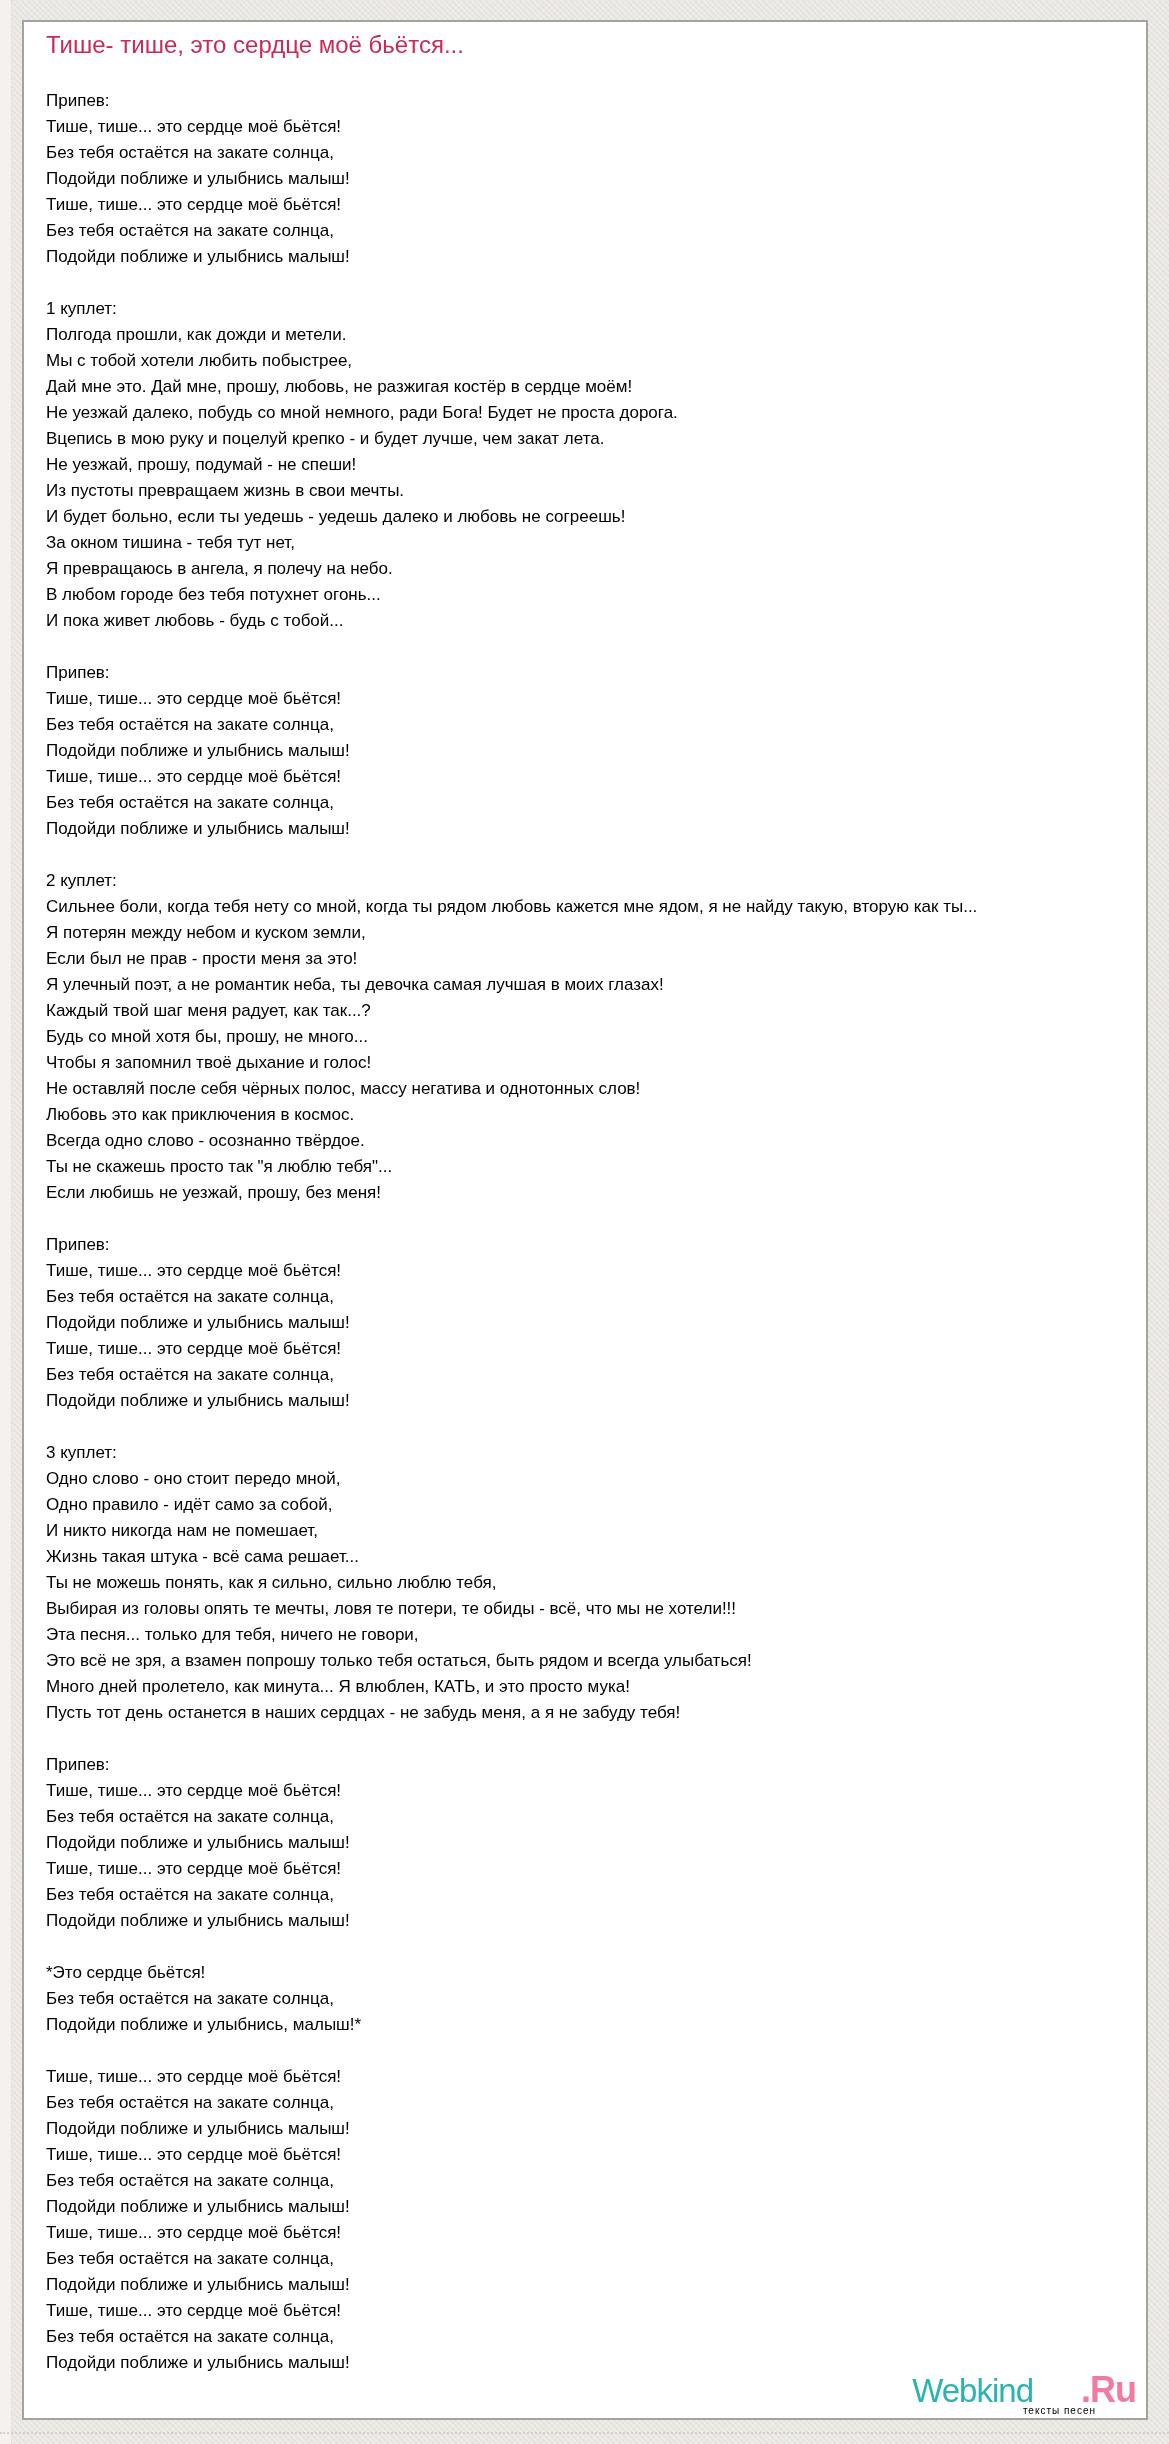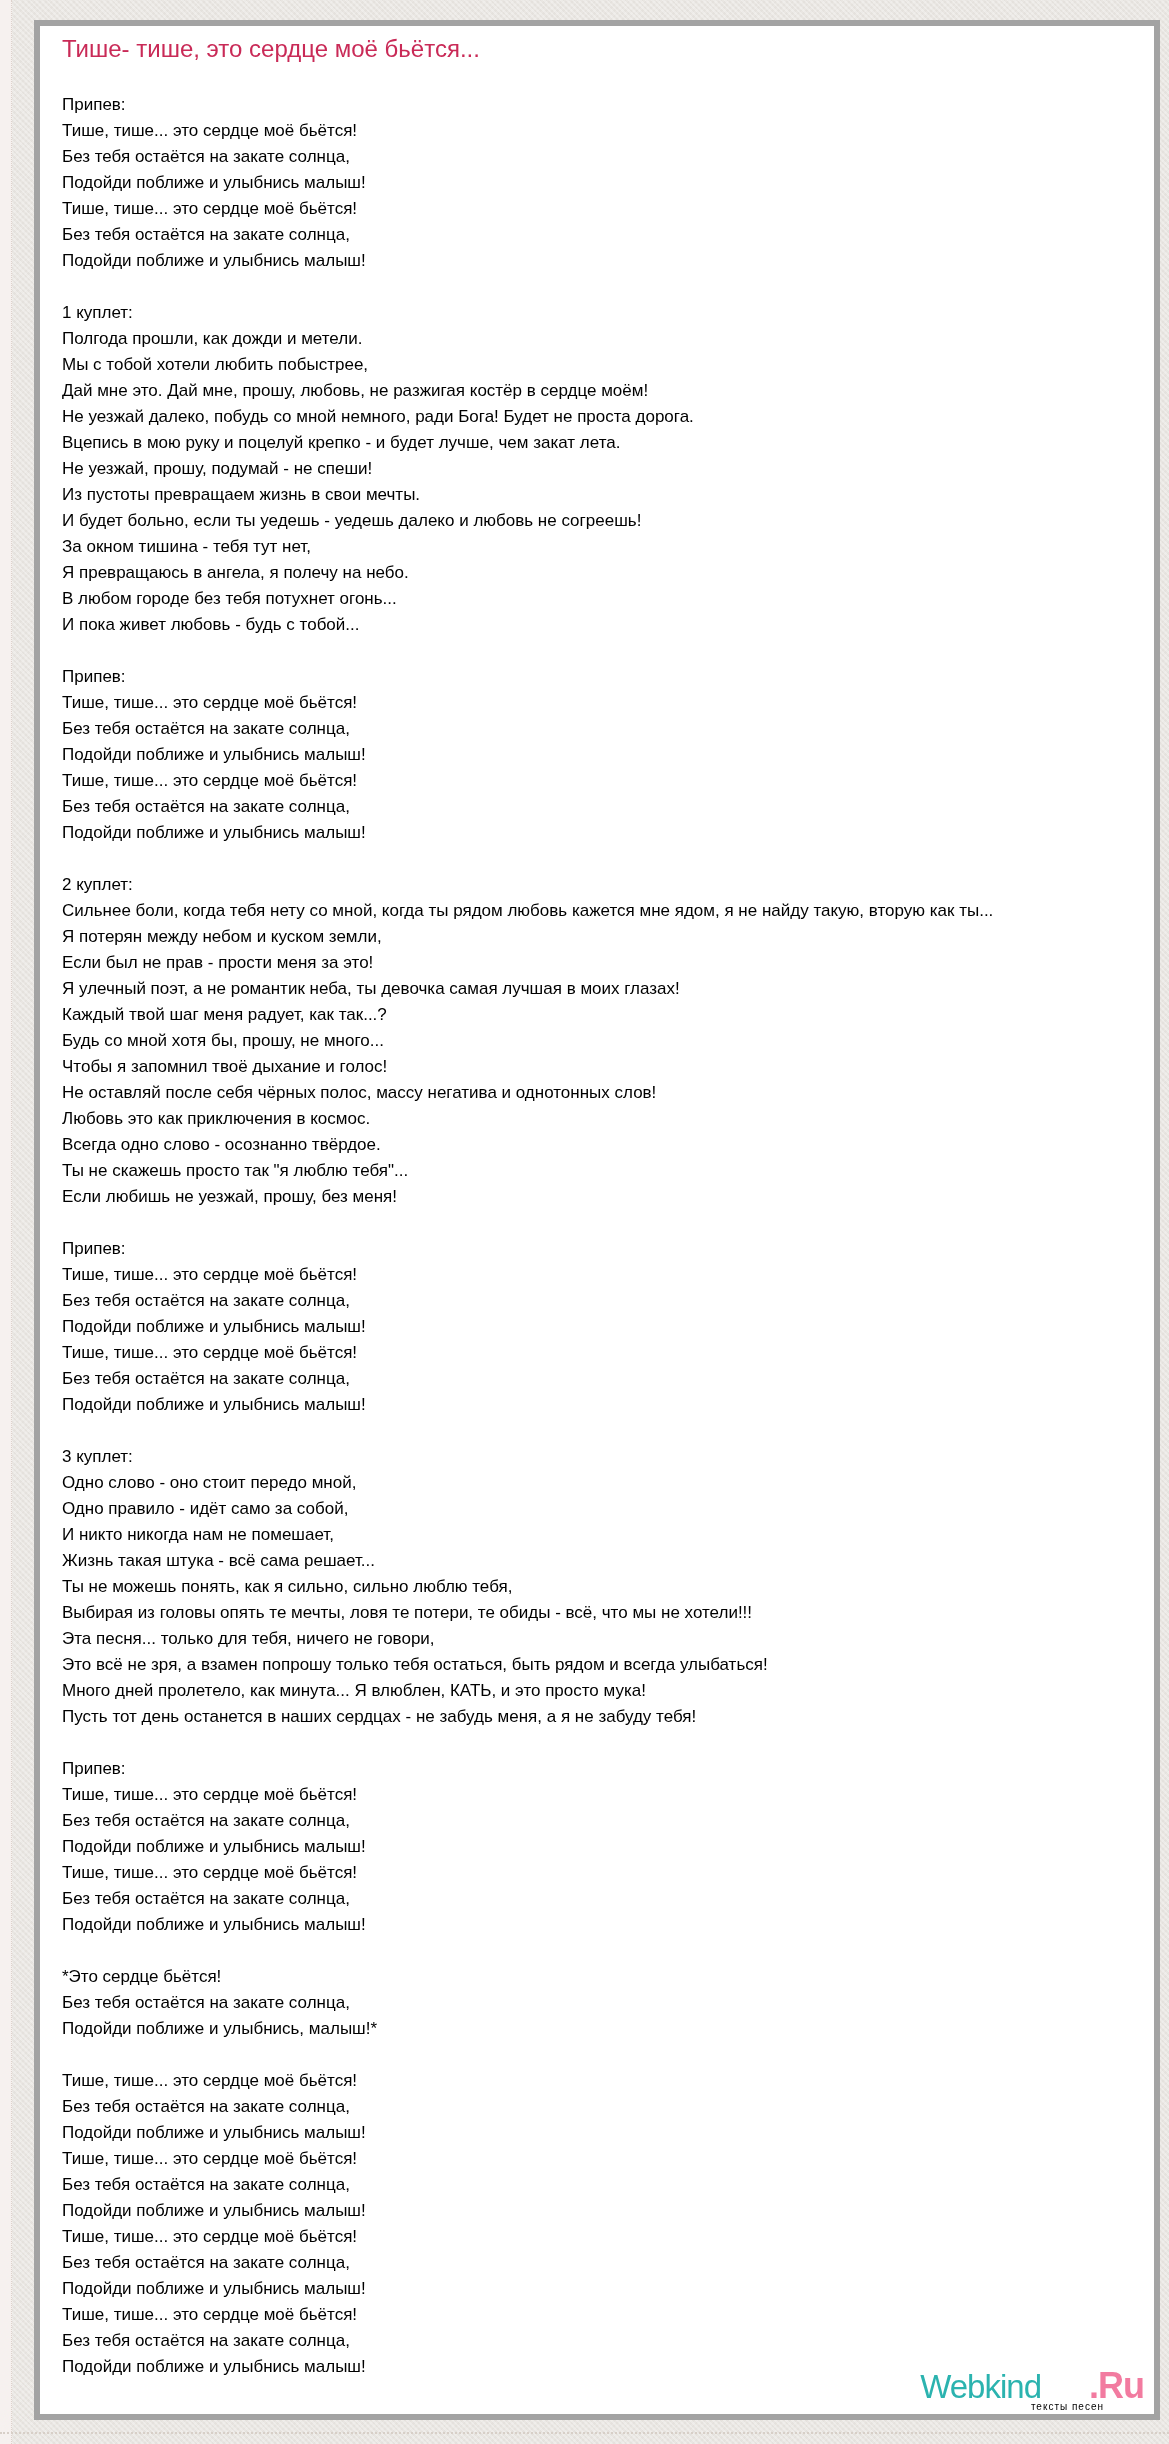--- a/index.html
+++ b/index.html
@@ -13,22 +13,22 @@
   }
   .left-strip{
     position:absolute;left:0;top:0;width:11px;height:2444px;
     background:#f6f1ef;border-right:1px dotted #ddd2cc;
   }
   .bottom-dotted{
     position:absolute;left:0;top:2432px;width:1169px;height:0;
     border-top:2px dotted #d7cfc7;
   }
   .content-box{
-    position:absolute;left:34px;top:20px;width:1126px;height:2400px;
-    background:#ffffff;border:6px solid #a3a3a3;box-sizing:border-box;
+    position:absolute;left:22px;top:20px;width:1126px;height:2400px;
+    background:#ffffff;border:2px solid #a3a3a3;box-sizing:border-box;
     padding:6px 6px 0 22px;overflow:hidden;
   }
   .song-title{
     margin:2px 0 4px 0;
     font-size:24px;line-height:30px;font-weight:400;
     color:#c92a57;
   }
   .artist-line{
     font-size:15px;line-height:20px;color:#222222;
     padding-bottom:10px;margin-right:-6px;

